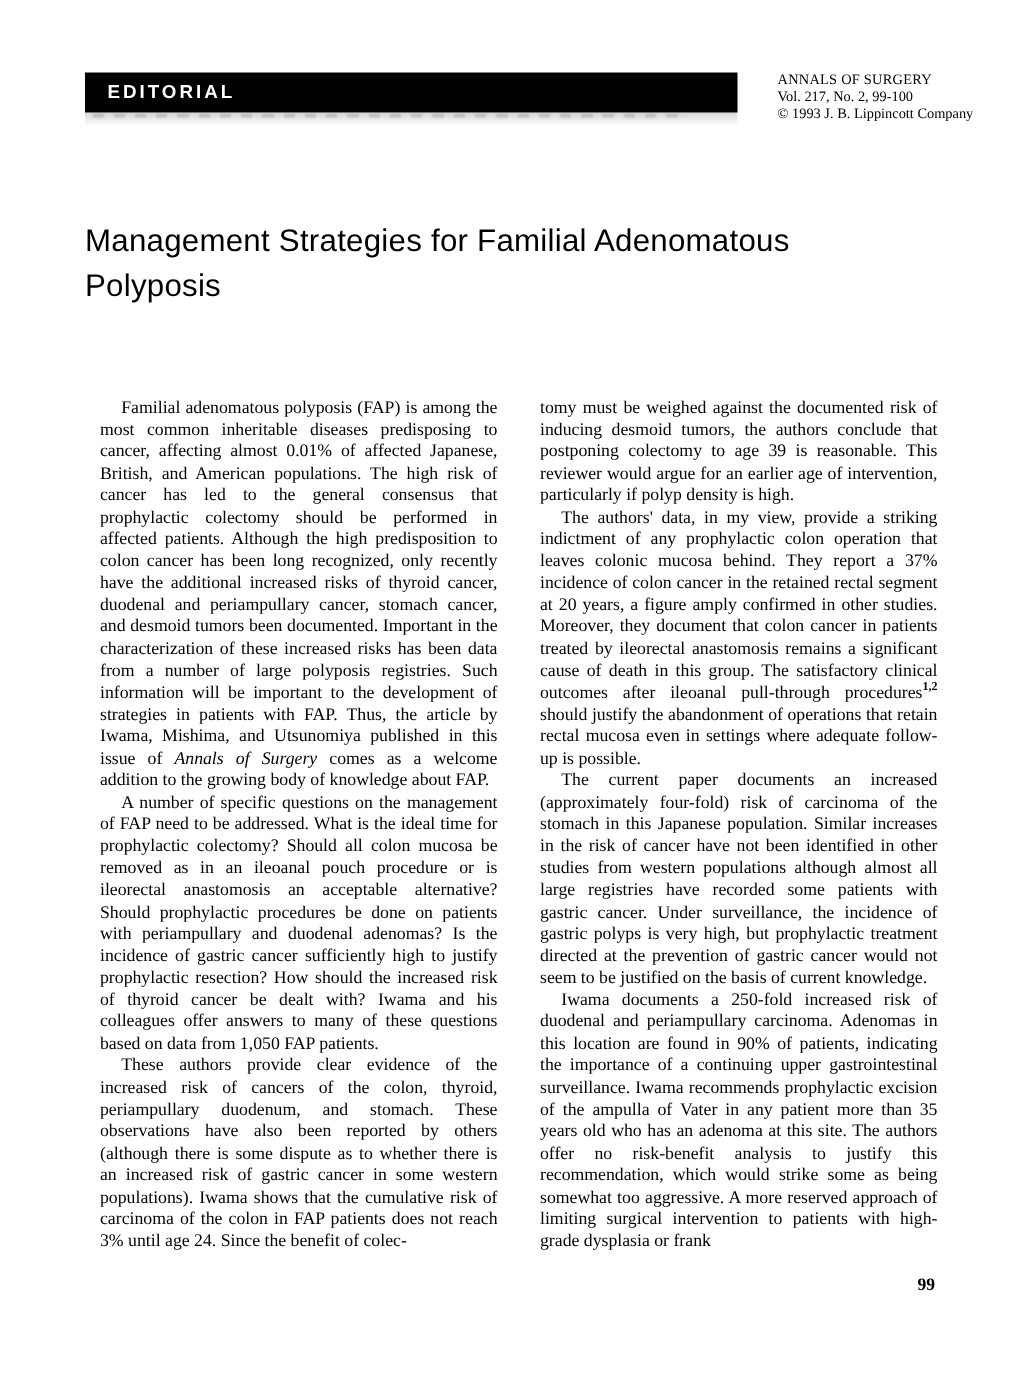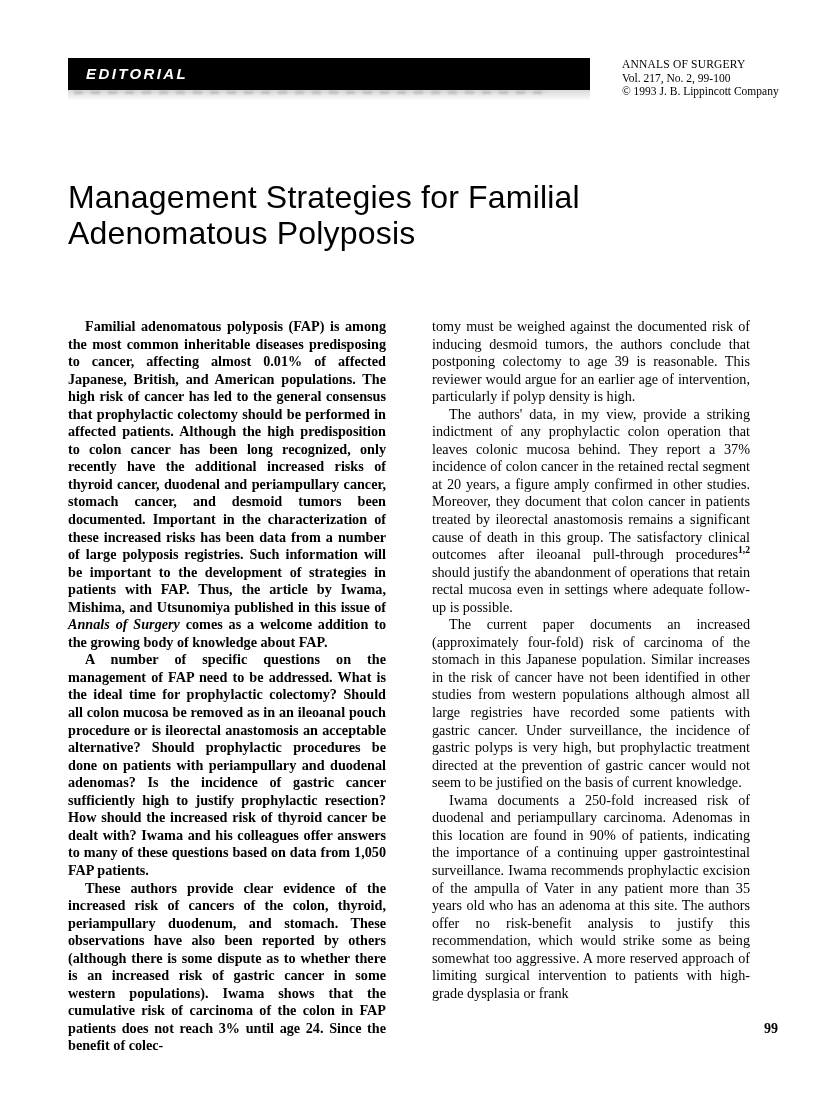--- a/index.html
+++ b/index.html
@@ -30,21 +30,20 @@
     width: 680px;
     height: 44px;
   }
   .editorial-band {
     position: absolute;
     top: 0;
     left: 0;
     width: 522px;
     height: 32px;
     background: #000000;
-    font-style: italic;
   }
   .editorial-band .label {
     position: absolute;
     top: 7px;
     left: 18px;
     color: #ffffff;
     font-family: "Liberation Sans", sans-serif;
     font-size: 15px;
     font-weight: bold;
     letter-spacing: 2.4px;
@@ -83,21 +82,21 @@
   }
   .journal-meta .line1 { letter-spacing: 0.2px; }
 
   
   .title {
     position: absolute;
     top: 158px;
     left: 68px;
     width: 620px;
     font-family: "Liberation Sans", sans-serif;
-    font-size: 32px;
+    font-size: 25px;
     line-height: 36px;
     font-weight: normal;
     letter-spacing: 0.2px;
   }
 
   
   .columns {
     position: absolute;
     top: 318px;
     left: 68px;
@@ -107,21 +106,21 @@
   .col {
     position: absolute;
     top: 0;
     width: 318px;
     font-size: 14.2px;
     line-height: 17.55px;
     text-align: justify;
     text-justify: inter-word;
     hyphens: none;
   }
-  .col-left { left: 0; font-weight: bold; }
+  .col-left { left: 12px; }
   .col-right { left: 364px; }
   .col p {
     margin: 0;
     text-indent: 17px;
   }
   .col p.noindent { text-indent: 0; }
   .col i { font-style: italic; }
   .col sup {
     font-size: 9.6px;
     vertical-align: super;
@@ -132,21 +131,20 @@
   
   .folio {
     position: absolute;
     top: 1021px;
     left: 0;
     width: 748px;
     text-align: right;
     font-family: "Liberation Serif", serif;
     font-size: 14px;
     font-weight: bold;
-    padding-left: 30px;
   }
 </style>
 </head>
 <body>
 
 <div class="page">
 
   <div class="header">
     <div class="editorial-band">
       <div class="label">EDITORIAL</div>

